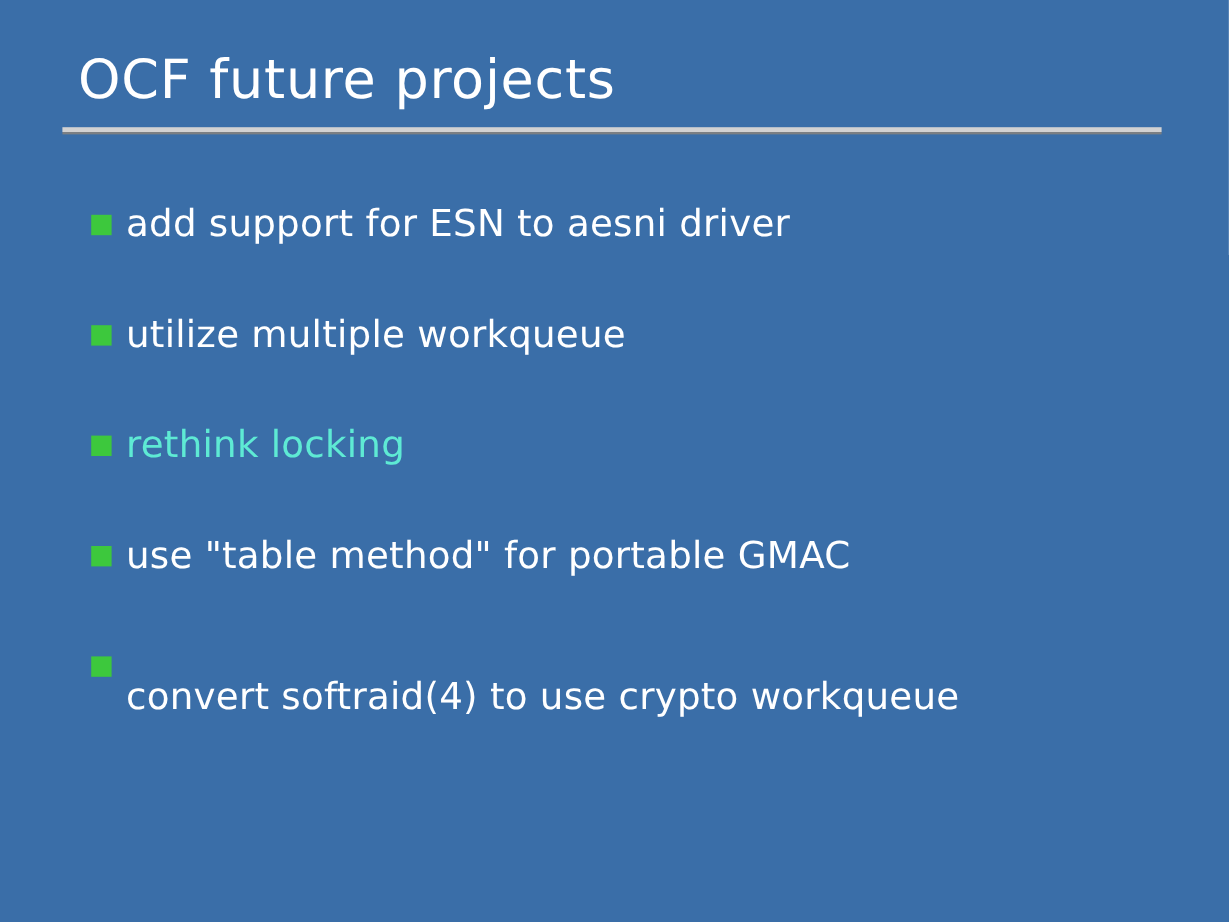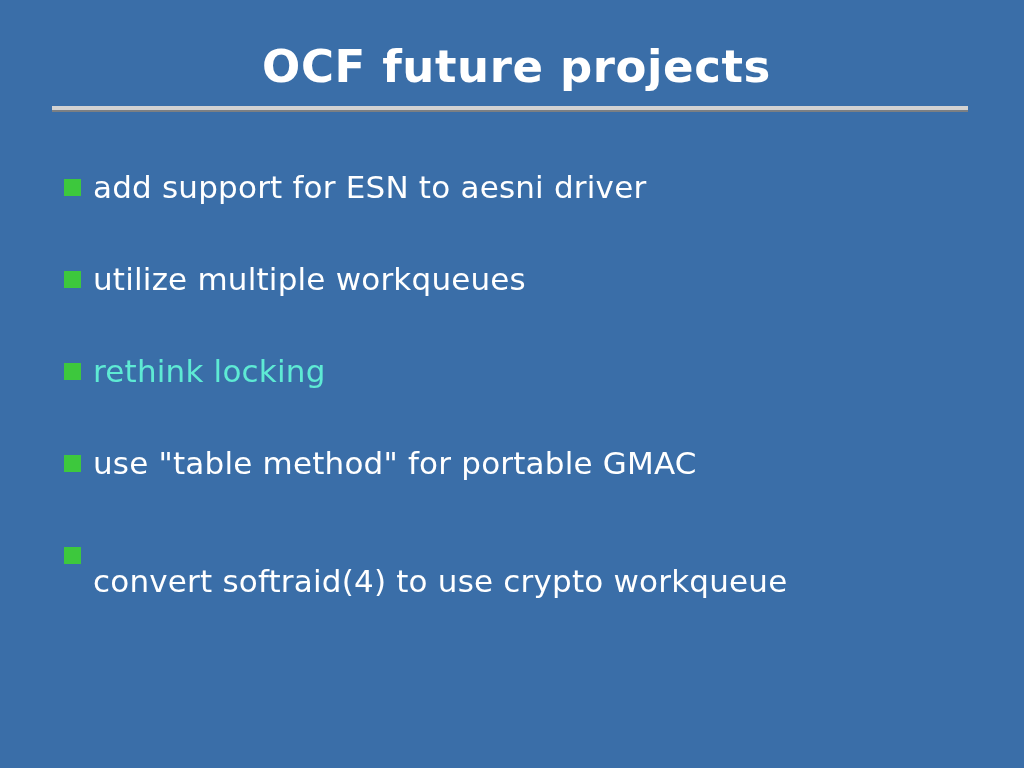--- a/index.html
+++ b/index.html
@@ -27,28 +27,27 @@
     position: absolute;
     left: 52px;
     top: 38px;
     width: 916px;
   }
 
   #slide-title {
     font-family: "DejaVu Sans", sans-serif;
     font-size: 45px;
     line-height: 58px;
-    font-weight: 700;
+    font-weight: 400;
     color: #ffffff;
     letter-spacing: 0.6px;
     white-space: nowrap;
     padding-left: 13px;
     margin: 0;
     text-rendering: optimizeLegibility;
-    text-align: center;
   }
 
   
   #title-rule {
     position: absolute;
     left: 52px;
     top: 106px;
     width: 916px;
     height: 6px;
   }
@@ -65,21 +64,21 @@
     left: 0;
     top: 4px;
     width: 100%;
     height: 2px;
     background: #7b7f83;
   }
 
   
   #bullet-list {
     position: absolute;
-    left: 64px;
+    left: 76px;
     top: 158px;
     width: 920px;
     list-style: none;
     margin: 0;
     padding: 0;
   }
 
   .bullet-item {
     position: relative;
     height: 92px;
@@ -124,21 +123,21 @@
 
   <ul id="bullet-list">
 
     <li class="bullet-item">
       <span class="bullet-marker" style="background: rgb(61, 200, 61);"></span>
       <span class="bullet-text" style="color: rgb(255, 255, 255);">add support for ESN to aesni driver</span>
     </li>
 
     <li class="bullet-item">
       <span class="bullet-marker" style="background: rgb(61, 200, 61);"></span>
-      <span class="bullet-text" style="color: rgb(255, 255, 255);">utilize multiple workqueues</span>
+      <span class="bullet-text" style="color: rgb(255, 255, 255);">utilize multiple workqueue</span>
     </li>
 
     <li class="bullet-item">
       <span class="bullet-marker" style="background: rgb(61, 200, 61);"></span>
       <span class="bullet-text" style="color: #5eead4;">rethink locking</span>
     </li>
 
     <li class="bullet-item">
       <span class="bullet-marker" style="background: rgb(61, 200, 61);"></span>
       <span class="bullet-text" style="color: rgb(255, 255, 255);">use "table method" for portable GMAC</span>

